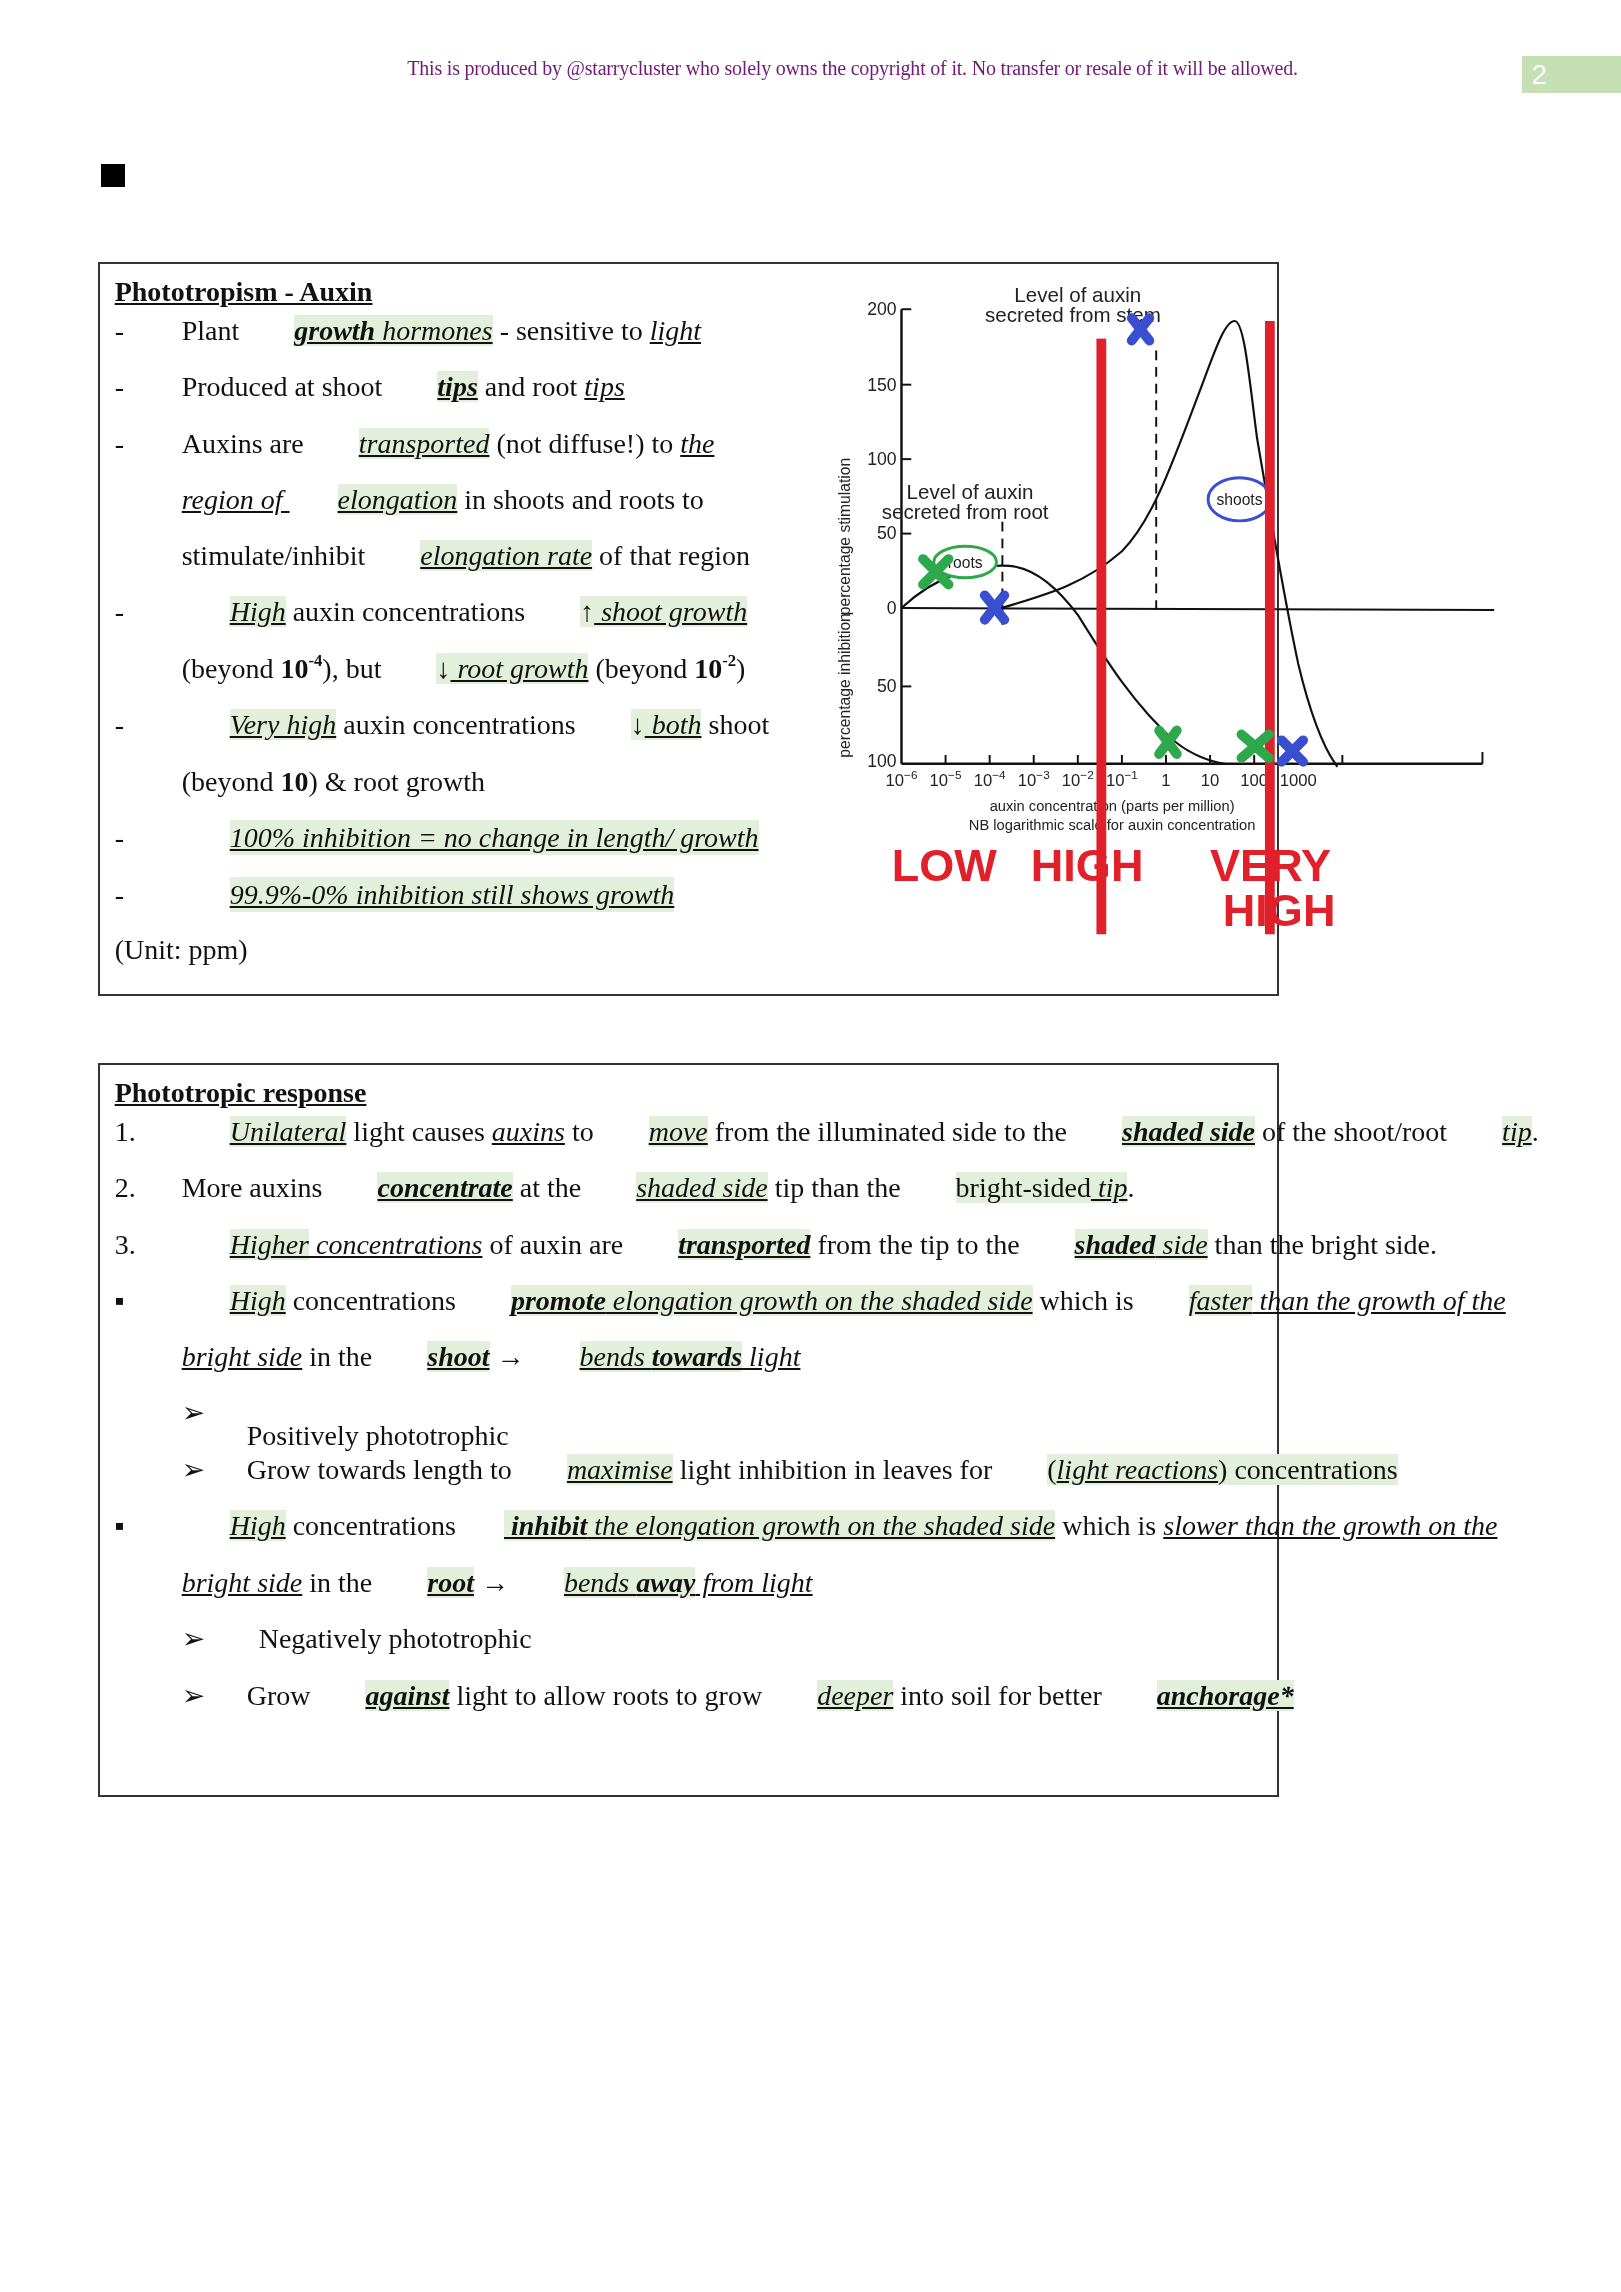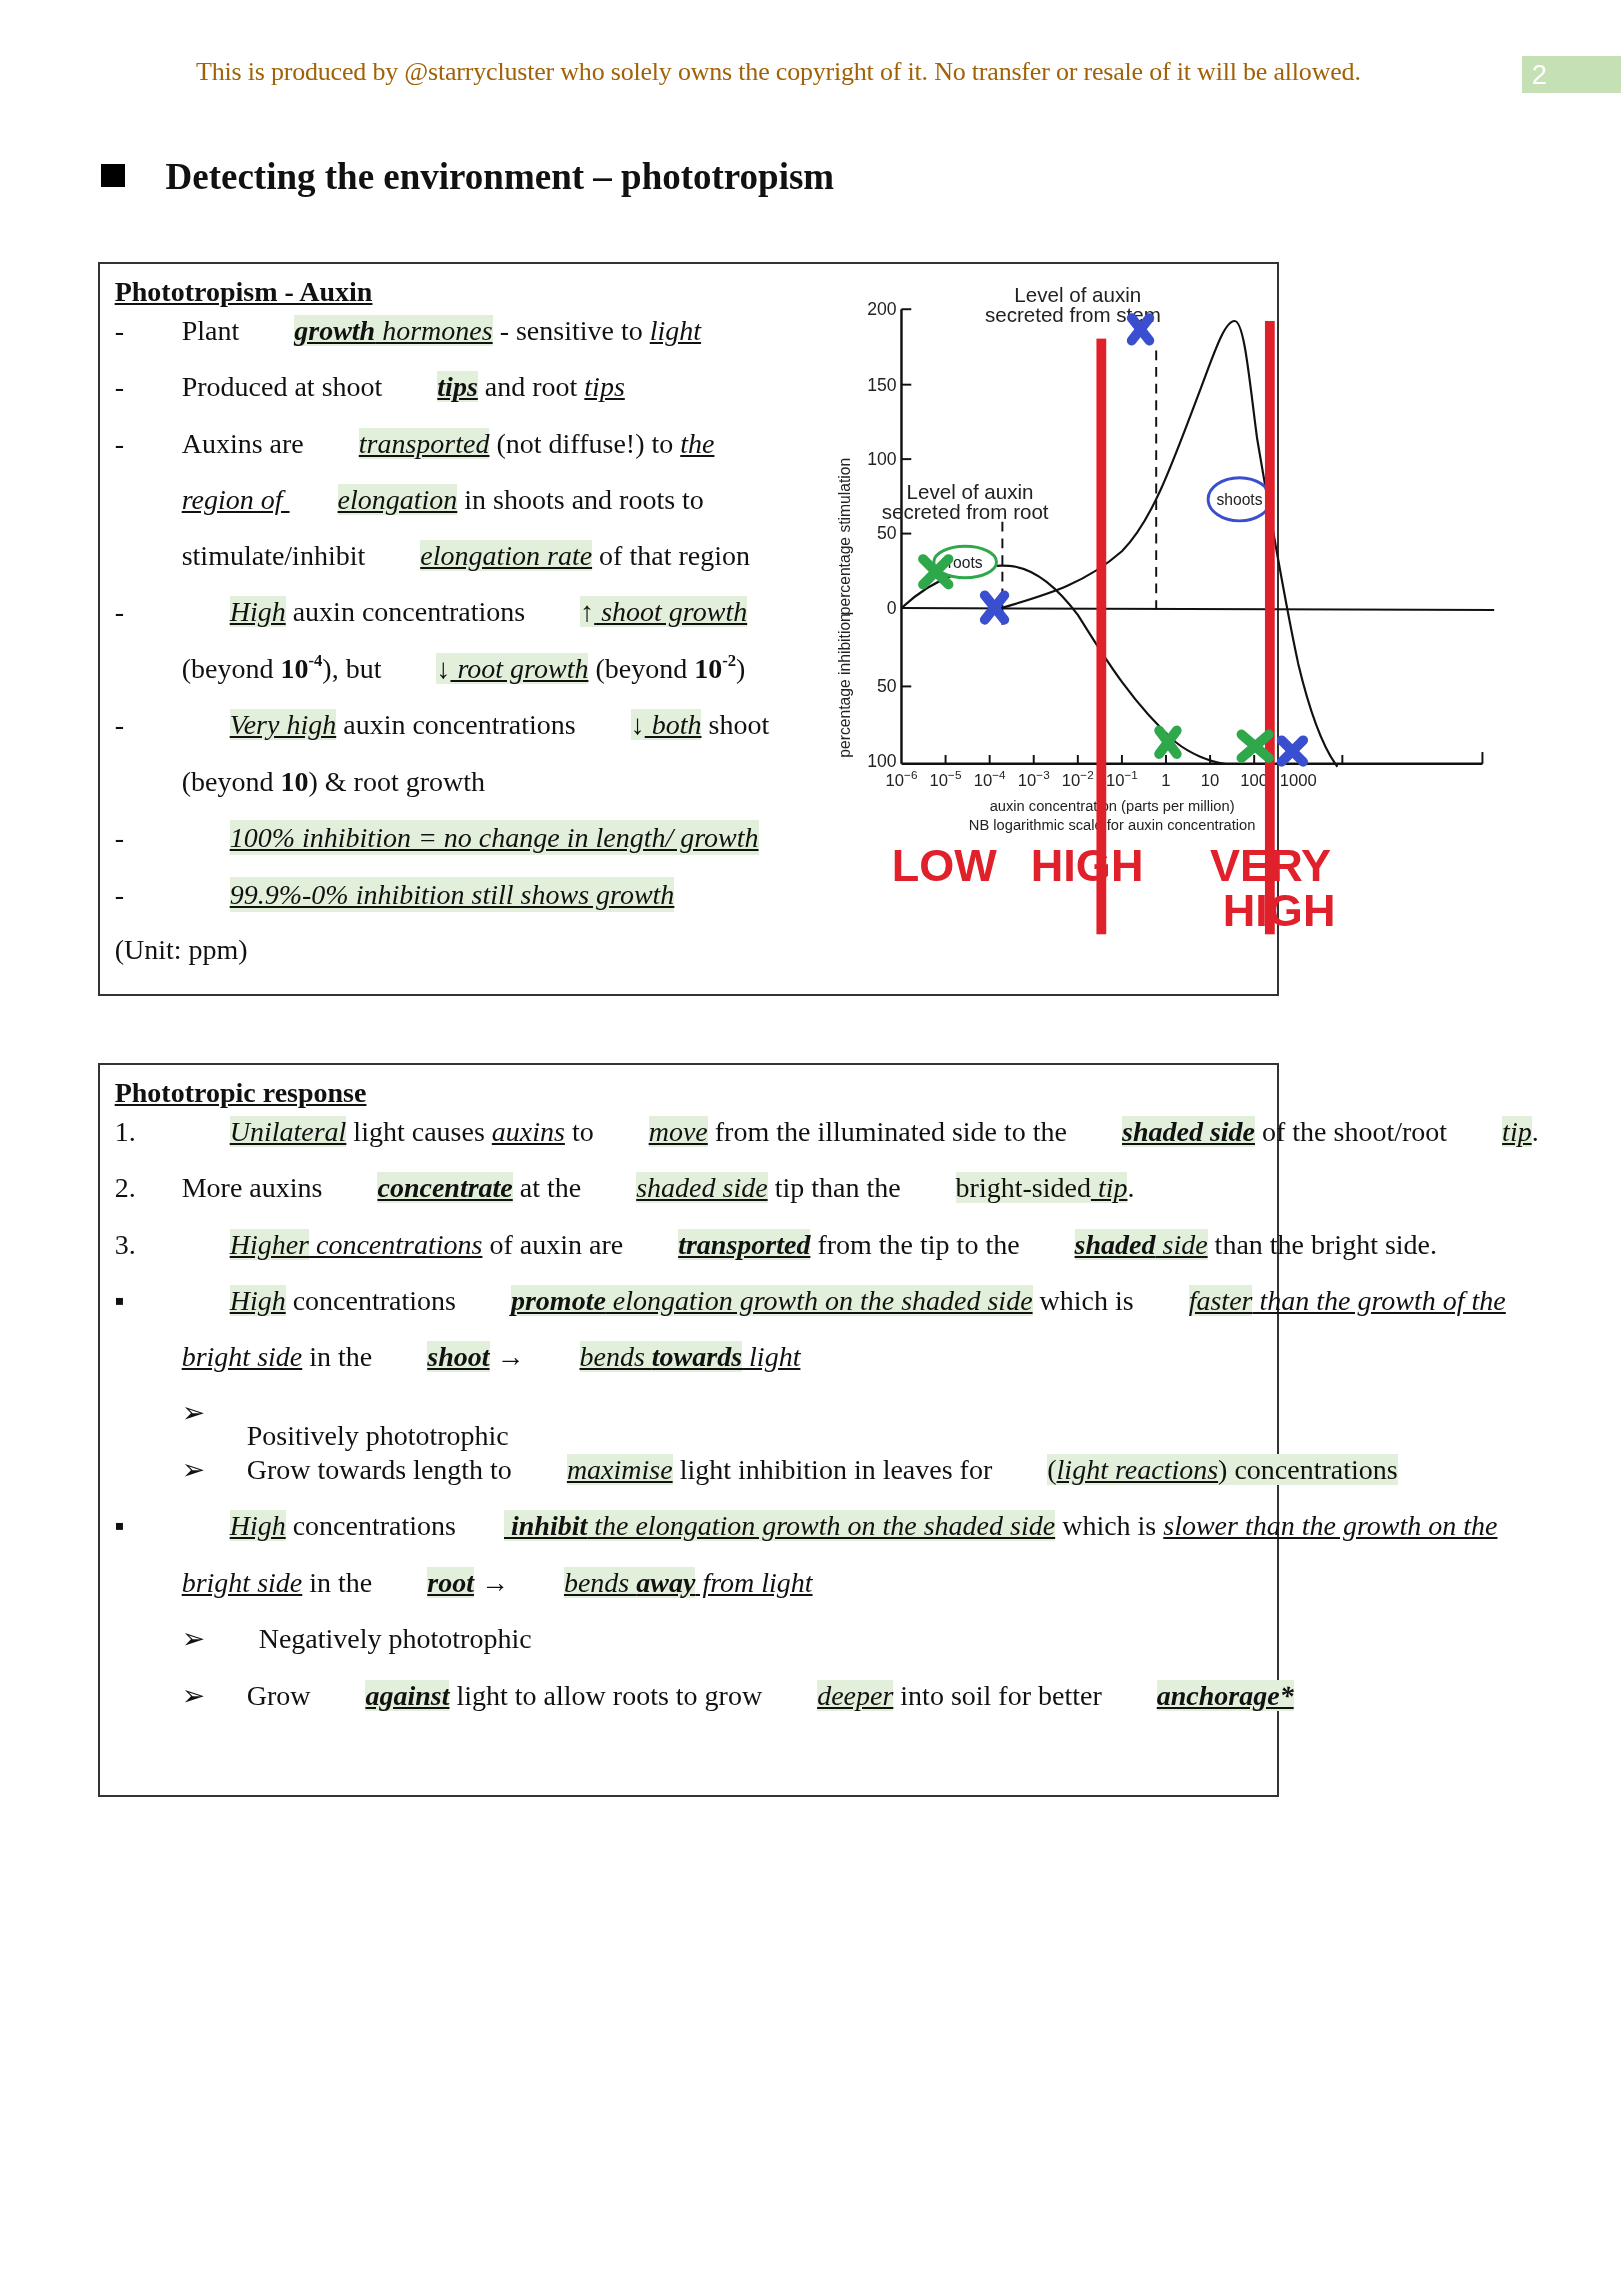--- a/index.html
+++ b/index.html
@@ -1,19 +1,19 @@
 <!DOCTYPE html>
 <html><head>
 <meta charset="utf-8">
 <style>
   html, body { margin:0; padding:0; background:#ffffff; }
   body { width:1621px; height:2293px; position:relative; overflow:hidden;
          font-family:"Liberation Serif", "DejaVu Serif", serif; color:#111; }
-  .hdr { position:absolute; top:57px; left:196px; width:1313px; text-align:left;
-         font-size:26px; color:#a16207; letter-spacing:-0.2px; }
+  .hdr { position:absolute; top:57px; left:196px; width:1313px; text-align:center;
+         font-size:20px; color:#701a75; letter-spacing:-0.2px; }
   .pgno { position:absolute; top:56px; left:1522px; width:99px; height:37px;
           background:#c5e0b4; color:#fff; font-family:"Liberation Sans", sans-serif;
           font-size:27.4px; text-align:left; padding-left:9.8px; box-sizing:border-box; line-height:37px; }
   .sec { position:absolute; top:155px; left:101px; font-size:37px; font-weight:bold; }
   .sec .sq { display:inline-block; width:23.5px; height:23.5px; background:#000; margin-right:41px; vertical-align:2px; }
   .box { position:absolute; left:98px; width:1181px; border:2px solid #333; box-sizing:border-box; background:#fff; }
   #box1 { top:262px; height:734px; }
   #box2 { top:1063px; height:734px; }
   .ln { position:absolute; left:14.7px; font-size:28px; line-height:35px; white-space:nowrap; }
   .ttl { font-weight:bold; text-decoration:underline; }
@@ -27,21 +27,21 @@
   .chart svg text { font-family:"Liberation Sans", sans-serif; }
   sup { font-size:16.7px; vertical-align:11.8px; line-height:0; }
 </style>
 </head>
 <body>
 
 <div class="hdr">This is produced by @starrycluster who solely owns the copyright of it. No transfer or resale of it will be allowed.</div>
 <div class="pgno">2</div>
 
 <div class="sec">
-  <span class="sq"></span><span>Detecting the environment – phototropism</span>
+  <span class="sq"></span>
 </div>
 
 <div class="box" id="box1">
   <div class="ln ttl" style="top:9.8px;">Phototropism - Auxin</div>
 
   <div class="ln" style="top:49px;">
     <span class="mk">-</span>
     <span class="tx"><span>Plant </span><span class="hl u i"><b>growth</b><span> hormones</span></span><span> - sensitive to </span><span class="u i">light</span></span>
   </div>
 

